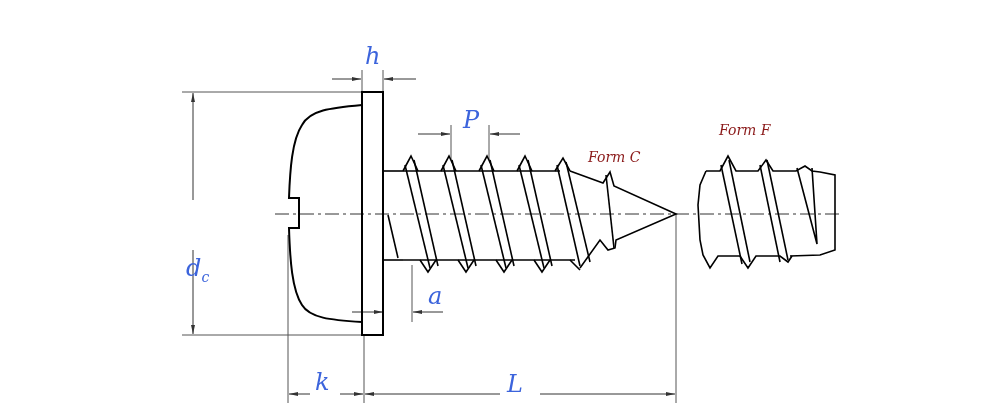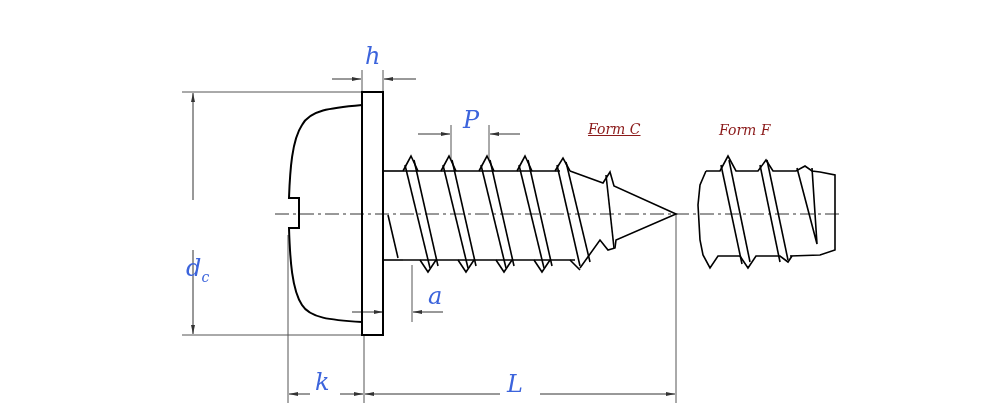--- a/index.html
+++ b/index.html
@@ -104,15 +104,15 @@
     <path d="M797,168 L817,244 L812,168"></path>
   </g>
 </svg>
 
 <div class="dim-label" style="left:365px;top:44px;">h</div>
 <div class="dim-label" style="left:463px;top:108px;">P</div>
 <div class="dim-label" style="left:186px;top:212px;margin-top:44px;"><span>d</span><span class="sub">c</span></div>
 <div class="dim-label" style="left:428px;top:284px;">a</div>
 <div class="dim-label" style="left:315px;top:370px;">k</div>
 <div class="dim-label" style="left:507px;top:372px;">L</div>
-<div class="form-label" style="left:588px;top:122px;text-decoration:underline;">Form C</div>
+<div class="form-label" style="left:588px;top:150px;">Form C</div>
 <div class="form-label" style="left:719px;top:123px;">Form F</div>
 </div>
 
 </body></html>

